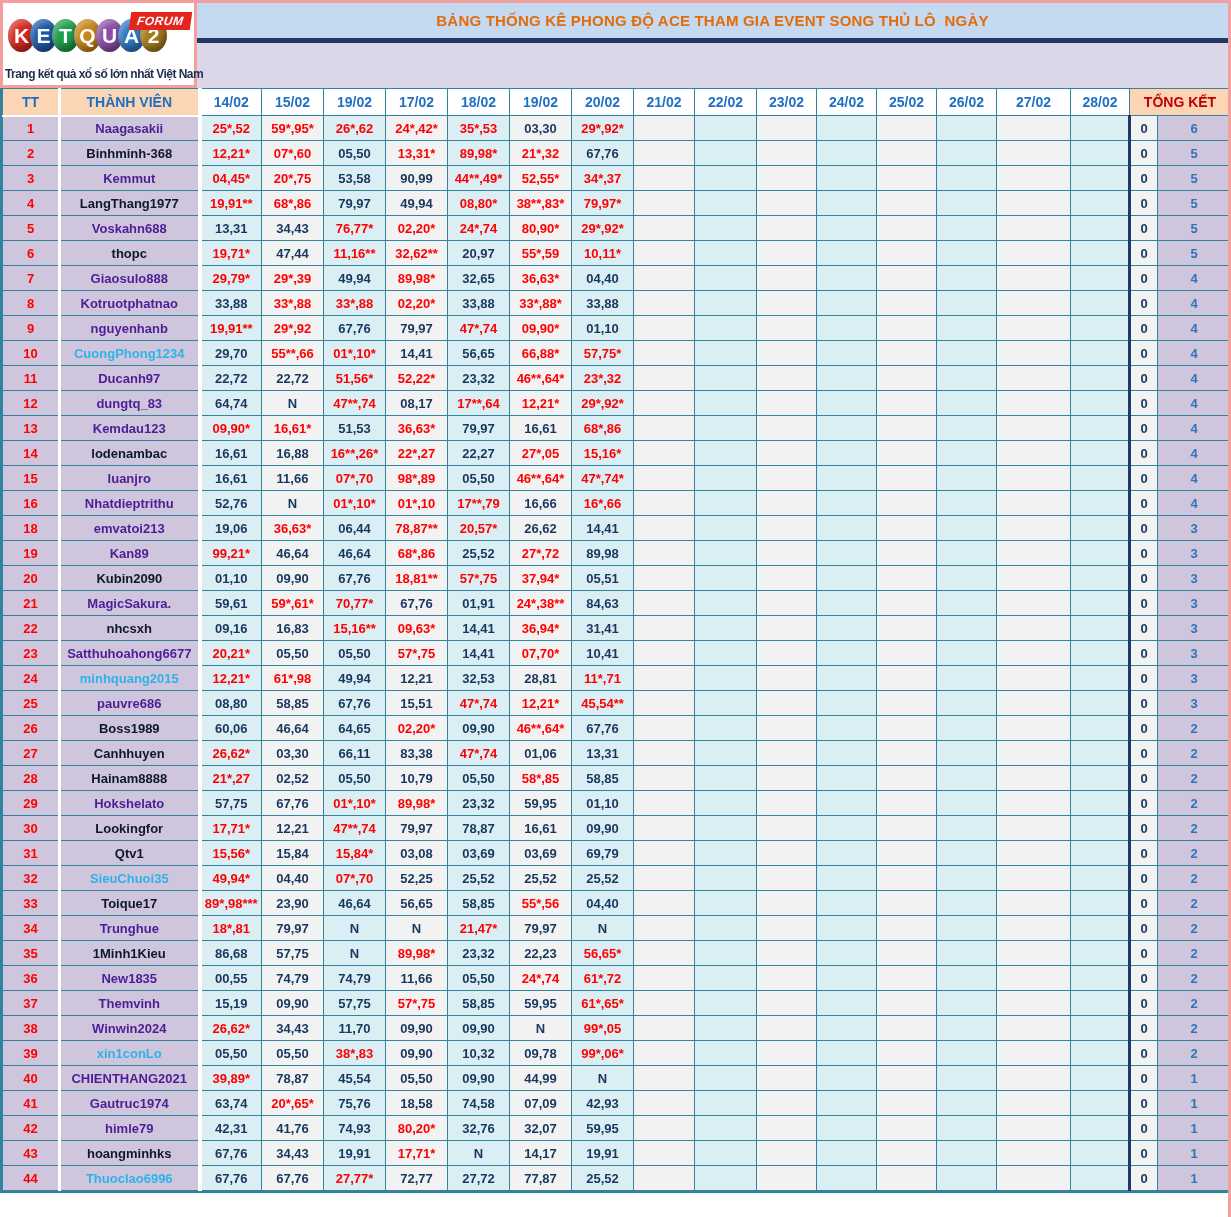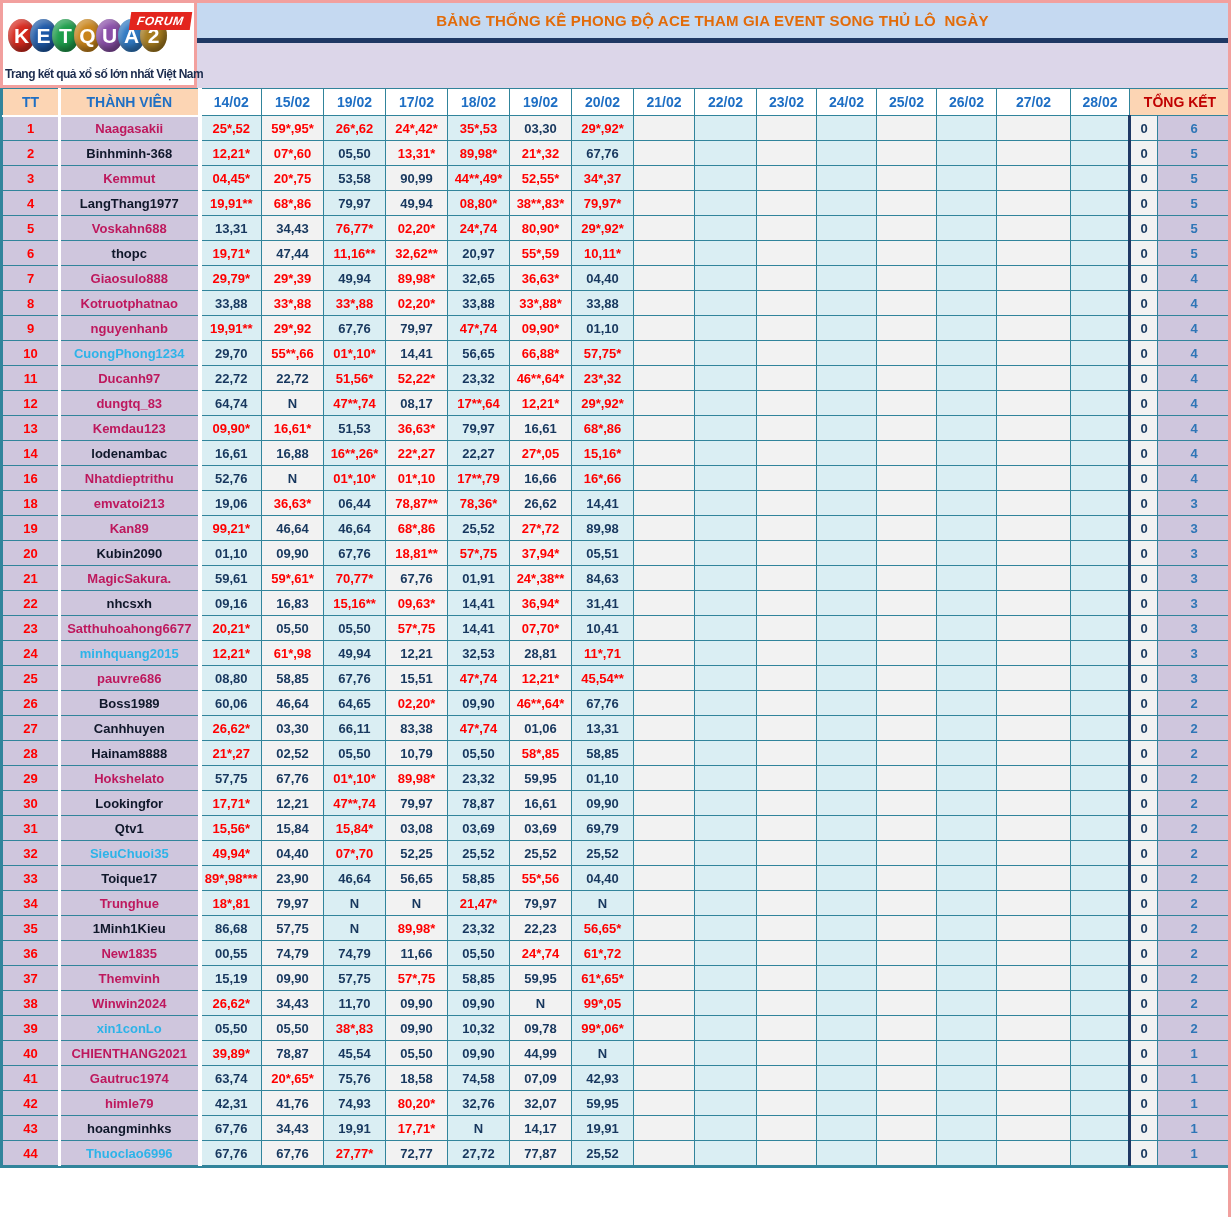--- a/index.html
+++ b/index.html
@@ -54,21 +54,21 @@
   .hdr-blue { color:#1f6fc4; }
   .summary-h { color:#c00000; font-size:14px; }
   .td-tt   { border-right:3px solid #ffffff; }
   .td-name { border-right:4px solid #ffffff; }
   .hdr-under { border-bottom:2px solid #ffffff; }
   .td-zero { border-left:3px solid #1f3864; color:#17375e; }
   .v-red  { color:#ff0000; }
   .v-dark { color:#17375e; }
   .tt-num { color:#ff0000; }
   .total-num { color:#2e75b6; }
-  .name-brown { color:#be185d; }
+  .name-brown { color:#4c1d95; }
   .name-black { color:#0f172a; }
   .name-cyan  { color:#2db3e8; }
 </style>
 </head>
 <body>
 
 <div class="page">
 
   <div class="top">
     <div class="logo-box">
@@ -417,20 +417,41 @@
             <td class="bg-gray"></td>
             <td class="bg-cyan"></td>
             <td class="bg-gray"></td>
             <td class="bg-cyan"></td>
             <td class="bg-gray"></td>
             <td class="bg-cyan"></td>
             <td class="bg-gray td-zero">0</td>
             <td class="bg-lav total-num">4</td>
           </tr>
           <tr>
+            <td class="bg-lav tt-num td-tt">15</td>
+            <td class="bg-lav td-name name-brown">luanjro</td>
+            <td class="bg-cyan v-dark">16,61</td>
+            <td class="bg-gray v-dark">11,66</td>
+            <td class="bg-cyan v-red">07*,70</td>
+            <td class="bg-gray v-red">98*,89</td>
+            <td class="bg-cyan v-dark">05,50</td>
+            <td class="bg-gray v-red">46**,64*</td>
+            <td class="bg-cyan v-red">47*,74*</td>
+            <td class="bg-gray"></td>
+            <td class="bg-cyan"></td>
+            <td class="bg-gray"></td>
+            <td class="bg-cyan"></td>
+            <td class="bg-gray"></td>
+            <td class="bg-cyan"></td>
+            <td class="bg-gray"></td>
+            <td class="bg-cyan"></td>
+            <td class="bg-gray td-zero">0</td>
+            <td class="bg-lav total-num">4</td>
+          </tr>
+          <tr>
             <td class="bg-lav tt-num td-tt">16</td>
             <td class="bg-lav td-name name-brown">Nhatdieptrithu</td>
             <td class="bg-cyan v-dark">52,76</td>
             <td class="bg-gray v-dark">N</td>
             <td class="bg-cyan v-red">01*,10*</td>
             <td class="bg-gray v-red">01*,10</td>
             <td class="bg-cyan v-red">17**,79</td>
             <td class="bg-gray v-dark">16,66</td>
             <td class="bg-cyan v-red">16*,66</td>
             <td class="bg-gray"></td>
@@ -444,21 +465,21 @@
             <td class="bg-gray td-zero">0</td>
             <td class="bg-lav total-num">4</td>
           </tr>
           <tr>
             <td class="bg-lav tt-num td-tt">18</td>
             <td class="bg-lav td-name name-brown">emvatoi213</td>
             <td class="bg-cyan v-dark">19,06</td>
             <td class="bg-gray v-red">36,63*</td>
             <td class="bg-cyan v-dark">06,44</td>
             <td class="bg-gray v-red">78,87**</td>
-            <td class="bg-cyan v-red">78,36*</td>
+            <td class="bg-cyan v-red">20,57*</td>
             <td class="bg-gray v-dark">26,62</td>
             <td class="bg-cyan v-dark">14,41</td>
             <td class="bg-gray"></td>
             <td class="bg-cyan"></td>
             <td class="bg-gray"></td>
             <td class="bg-cyan"></td>
             <td class="bg-gray"></td>
             <td class="bg-cyan"></td>
             <td class="bg-gray"></td>
             <td class="bg-cyan"></td>

